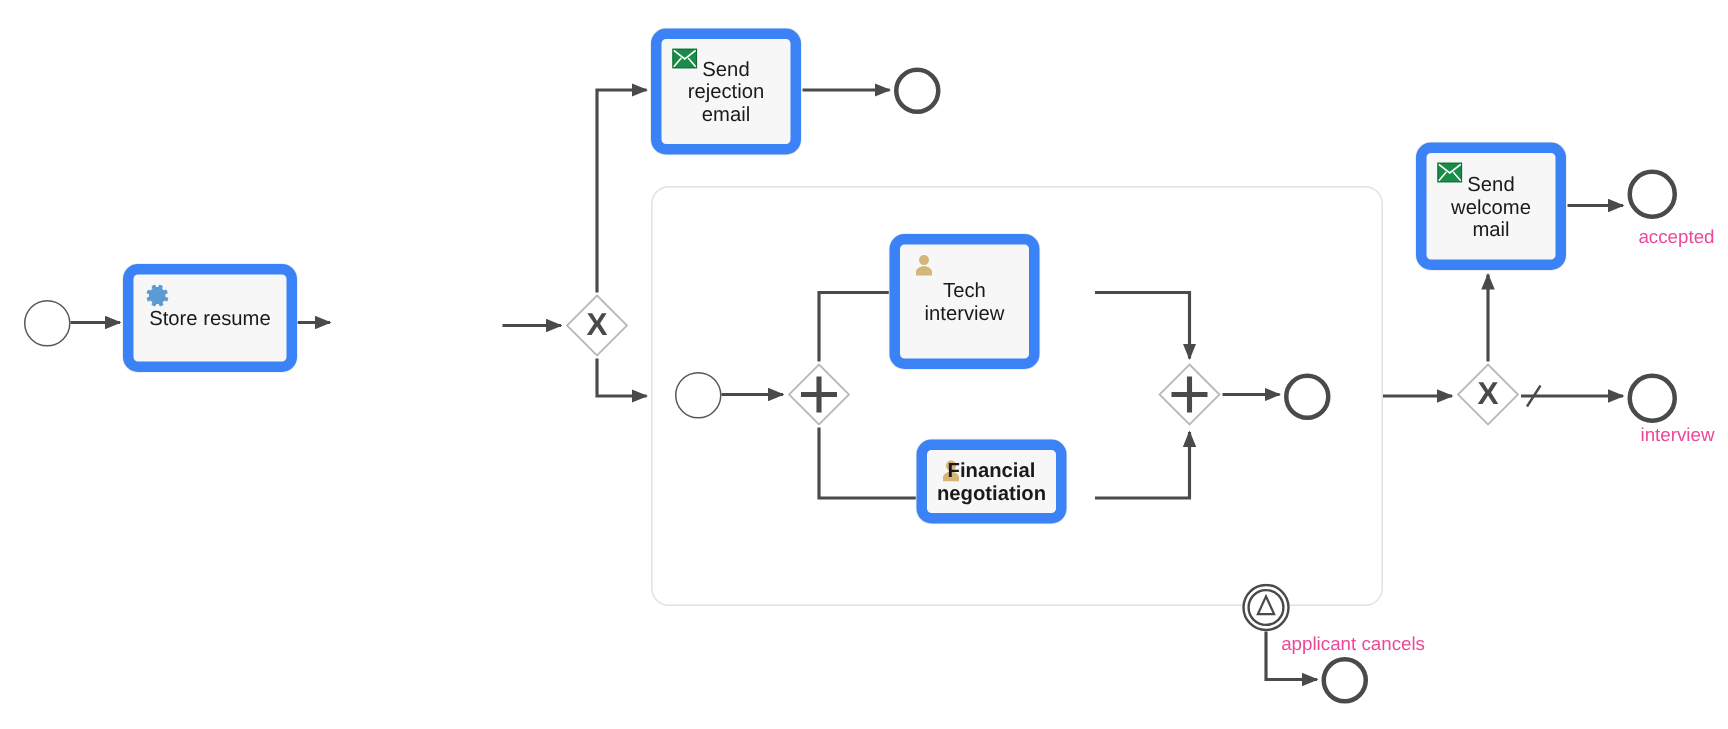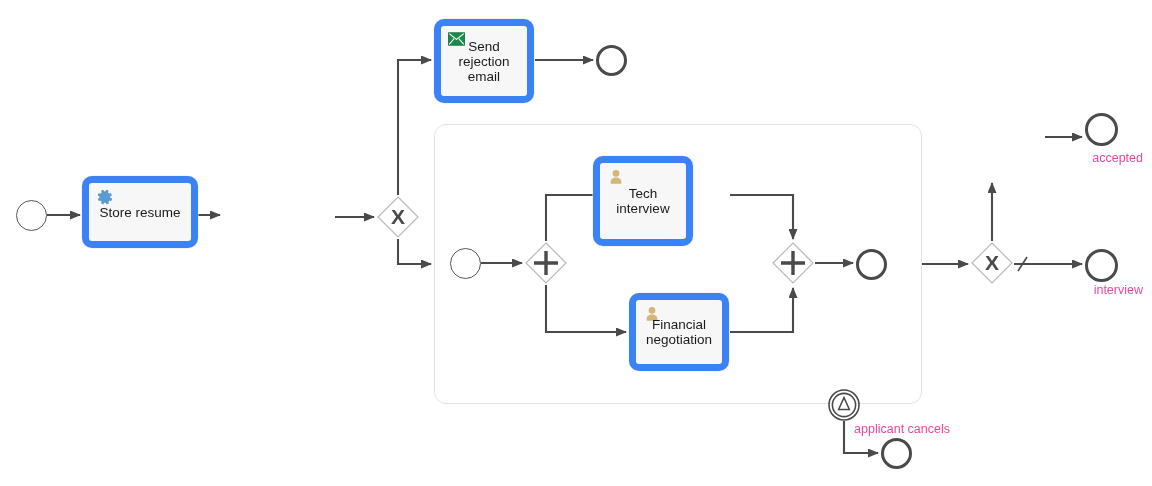--- a/index.html
+++ b/index.html
@@ -200,21 +200,21 @@
   </div>
 
   <div class="task" style="left:593px; top:156px; width:100px; height:90px;">
     <svg class="task-icon" viewBox="0 0 20 20">
       <circle cx="10" cy="6" r="3.7" fill="#d4b678"></circle>
       <path fill="#d4b678" d="M10 10.6c-3.3 0-5.9 1.9-5.9 4.3v2.6h11.8v-2.6c0-2.4-2.6-4.3-5.9-4.3z"></path>
     </svg>
     <div class="task-label">Tech interview</div>
   </div>
 
-  <div class="task" style="left:629px; top:293px; width:100px; height:78px;">
+  <div class="task" style="left:611px; top:293px; width:100px; height:56px;font-weight:bold;">
     <svg class="task-icon" viewBox="0 0 20 20">
       <circle cx="10" cy="6" r="3.7" fill="#d4b678"></circle>
       <path fill="#d4b678" d="M10 10.6c-3.3 0-5.9 1.9-5.9 4.3v2.6h11.8v-2.6c0-2.4-2.6-4.3-5.9-4.3z"></path>
     </svg>
     <div class="task-label">Financial
 negotiation</div>
   </div>
 
   <div class="gateway" style="left:772px; top:242px; width:42px; height:42px;">
     <svg viewBox="0 0 42 42" style="width:42px;height:42px;">
@@ -236,20 +236,29 @@
 
   <div class="event end" style="left:881px; top:438px; width:31px; height:31px;"></div>
 
   <div class="gateway" style="left:971px; top:242px; width:42px; height:42px;">
     <svg viewBox="0 0 42 42" style="width:42px;height:42px;">
       <path d="M21,1 L41,21 L21,41 L1,21 Z" fill="#ffffff" stroke="#b9b9b9" stroke-width="1.2"></path>
     </svg>
     <div class="gw-label">X</div>
   </div>
 
+  <div class="task" style="left:944px; top:95px; width:100px; height:85px;">
+    <svg class="task-icon" viewBox="0 0 20 16" style="top:6px;width:17px;height:14px;">
+      <rect x="0.7" y="0.7" width="18.6" height="14.6" fill="#1a8c4a" stroke="#0d6b36" stroke-width="1"></rect>
+      <path d="M1.4,1.6 L10,8.4 L18.6,1.6" fill="none" stroke="#ffffff" stroke-width="1.3"></path>
+      <path d="M1.4,14.4 L7.3,7.6 M18.6,14.4 L12.7,7.6" fill="none" stroke="#ffffff" stroke-width="1.2"></path>
+    </svg>
+    <div class="task-label">Send welcome
+mail</div>
+  </div>
 
   <div class="event end" style="left:1085px; top:113px; width:33px; height:33px;"></div>
   <div class="elabel" style="left:1061px; top:151px; width:82px;">accepted</div>
 
   <div class="event end" style="left:1085px; top:249px; width:33px; height:33px;"></div>
   <div class="elabel" style="left:1061px; top:283px; width:82px;">interview</div>
 
 </div>
 
 </body></html>

